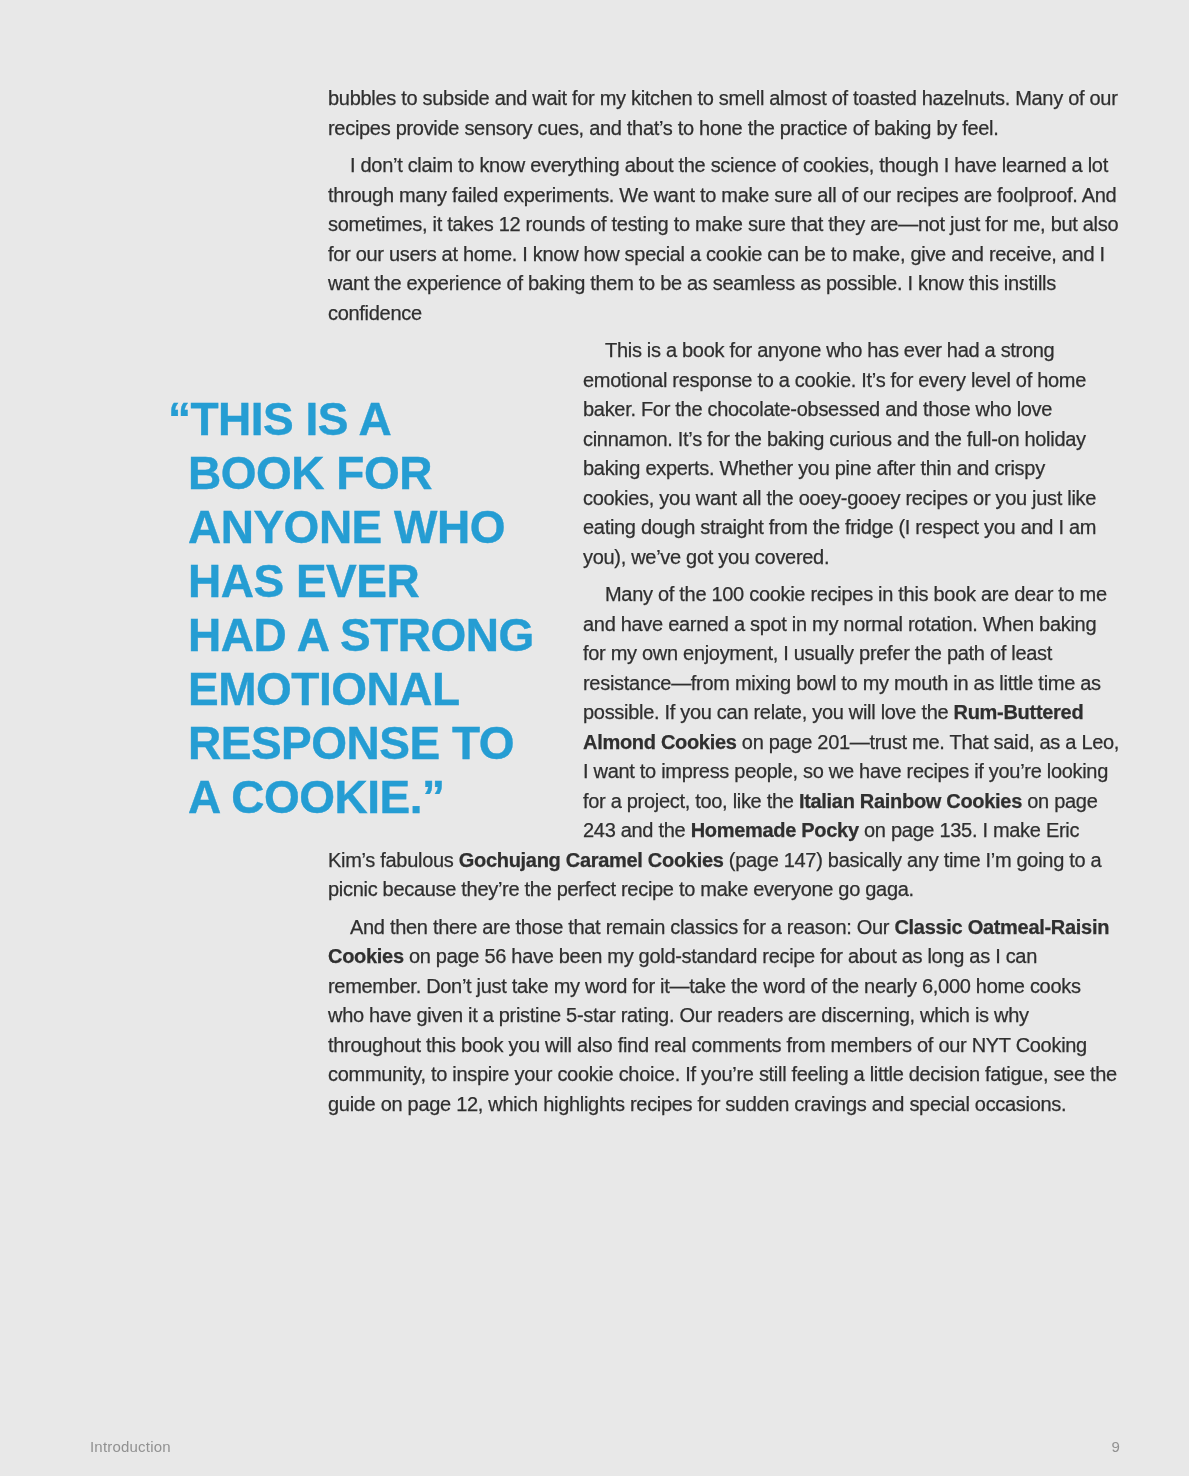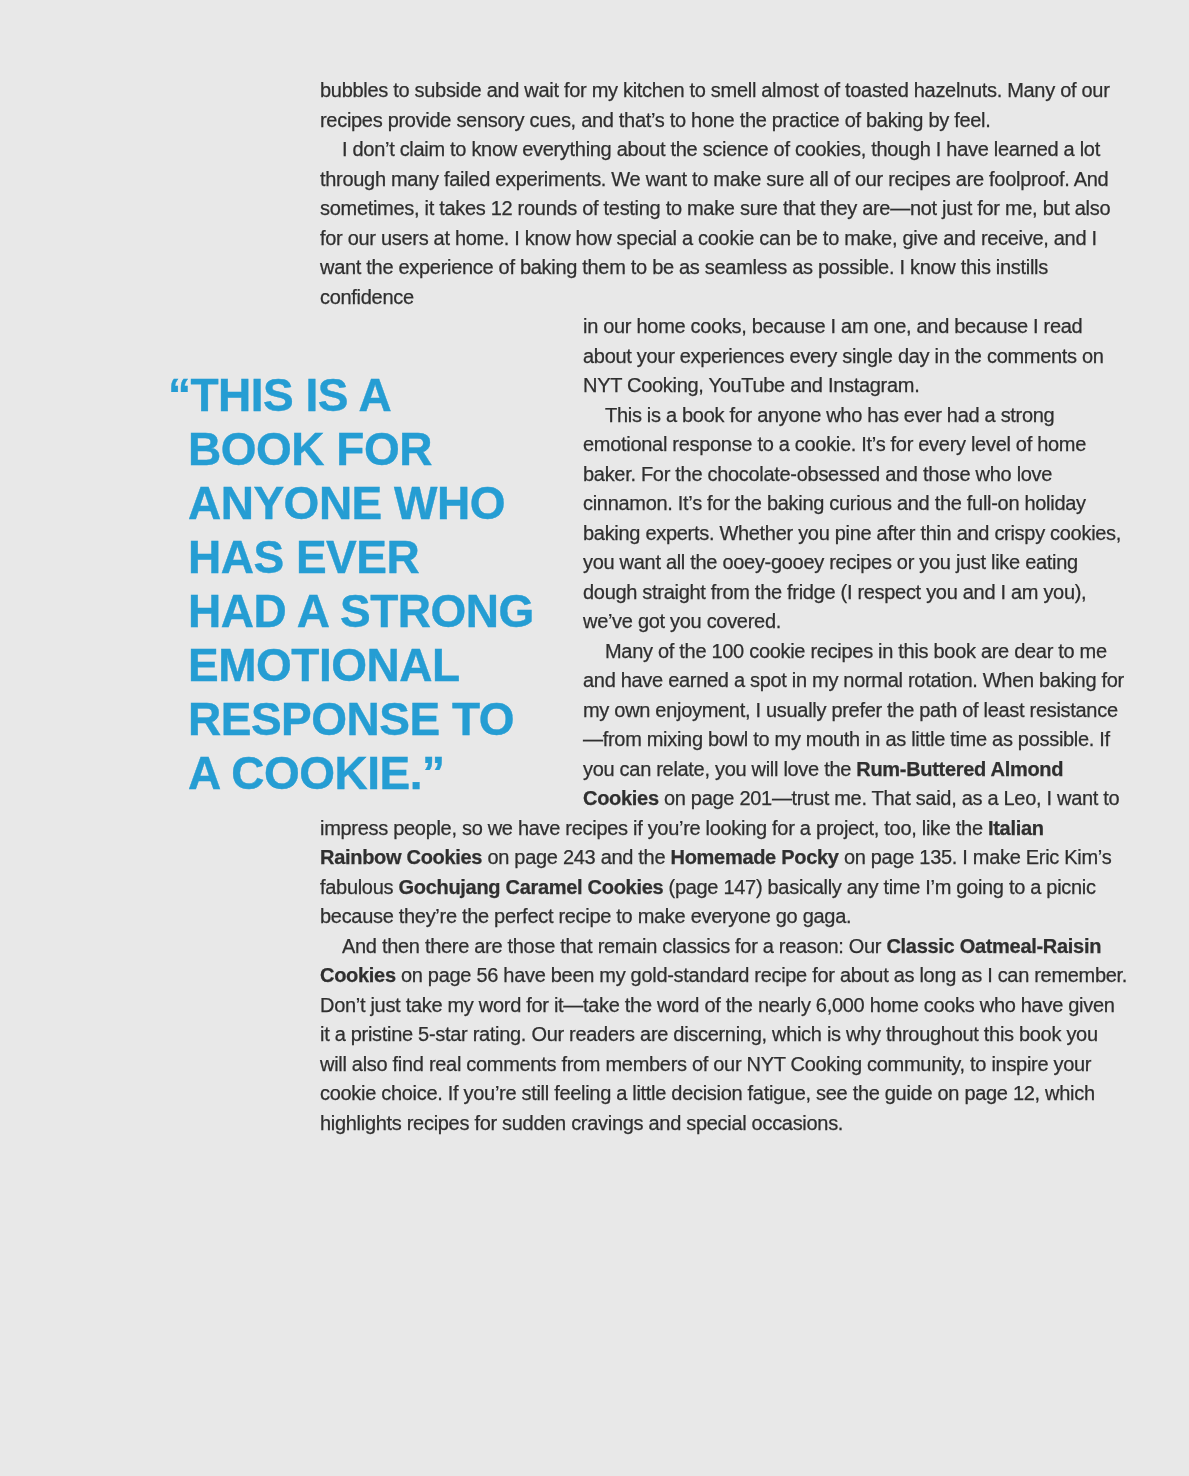--- a/index.html
+++ b/index.html
@@ -19,21 +19,21 @@
     margin-left: 320px;
     margin-right: 61px;
     padding-top: 76px;
     font-size: 20px;
     line-height: 29.5px;
     letter-spacing: -0.3px;
     color: var(--text, #2f2f2f);
     -webkit-text-stroke: 0.25px currentColor;
   }
   .para {
-    margin: 0;
+    margin: 8px;
   }
   .para.indent {
     text-indent: 22px;
   }
   .bold {
     font-weight: 700;
   }
   .pull-quote {
     float: left;
     box-sizing: border-box;
@@ -73,18 +73,21 @@
     <p class="para"><span>bubbles to subside and wait for my kitchen to smell almost of toasted hazelnuts. Many of our recipes provide sensory cues, and that’s to hone the practice of baking by feel.</span></p>
     <p class="para indent"><span>I don’t claim to know everything about the science of cookies, though I have learned a lot through many failed experiments. We want to make sure all of our recipes are foolproof. And sometimes, it takes 12 rounds of testing to make sure that they are—not just for me, but also for our users at home. I know how special a cookie can be to make, give and receive, and I want the experience of baking them to be as seamless as possible. I know this instills confidence</span></p>
     <aside class="pull-quote">“THIS IS A
 BOOK FOR
 ANYONE WHO
 HAS EVER
 HAD A STRONG
 EMOTIONAL
 RESPONSE TO
 A COOKIE.”</aside>
-    <p class="para"><span>in our home cooks, because I am one, and because I read about your experiences every single day in the comments on NYT Cooking, YouTube and Instagram.</span></p>
     <p class="para indent"><span>This is a book for anyone who has ever had a strong emotional response to a cookie. It’s for every level of home baker. For the chocolate-obsessed and those who love cinnamon. It’s for the baking curious and the full-on holiday baking experts. Whether you pine after thin and crispy cookies, you want all the ooey-gooey recipes or you just like eating dough straight from the fridge (I respect you and I am you), we’ve got you covered.</span></p>
     <p class="para indent"><span>Many of the 100 cookie recipes in this book are dear to me and have earned a spot in my normal rotation. When baking for my own enjoyment, I usually prefer the path of least resistance—from mixing bowl to my mouth in as little time as possible. If you can relate, you will love the </span><span class="bold">Rum-Buttered Almond Cookies</span><span> on page 201—trust me. That said, as a Leo, I want to impress people, so we have recipes if you’re looking for a project, too, like the </span><span class="bold">Italian Rainbow Cookies</span><span> on page 243 and the </span><span class="bold">Homemade Pocky</span><span> on page 135. I make Eric Kim’s fabulous </span><span class="bold">Gochujang Caramel Cookies</span><span> (page 147) basically any time I’m going to a picnic because they’re the perfect recipe to make everyone go gaga.</span></p>
     <p class="para indent"><span>And then there are those that remain classics for a reason: Our </span><span class="bold">Classic Oatmeal-Raisin Cookies</span><span> on page 56 have been my gold-standard recipe for about as long as I can remember. Don’t just take my word for it—take the word of the nearly 6,000 home cooks who have given it a pristine 5-star rating. Our readers are discerning, which is why throughout this book you will also find real comments from members of our NYT Cooking community, to inspire your cookie choice. If you’re still feeling a little decision fatigue, see the guide on page 12, which highlights recipes for sudden cravings and special occasions.</span></p>
   </main>
+  <footer class="footer">
+    <span>Introduction</span>
+    <span>9</span>
+  </footer>
 </div>
 
 </body></html>

